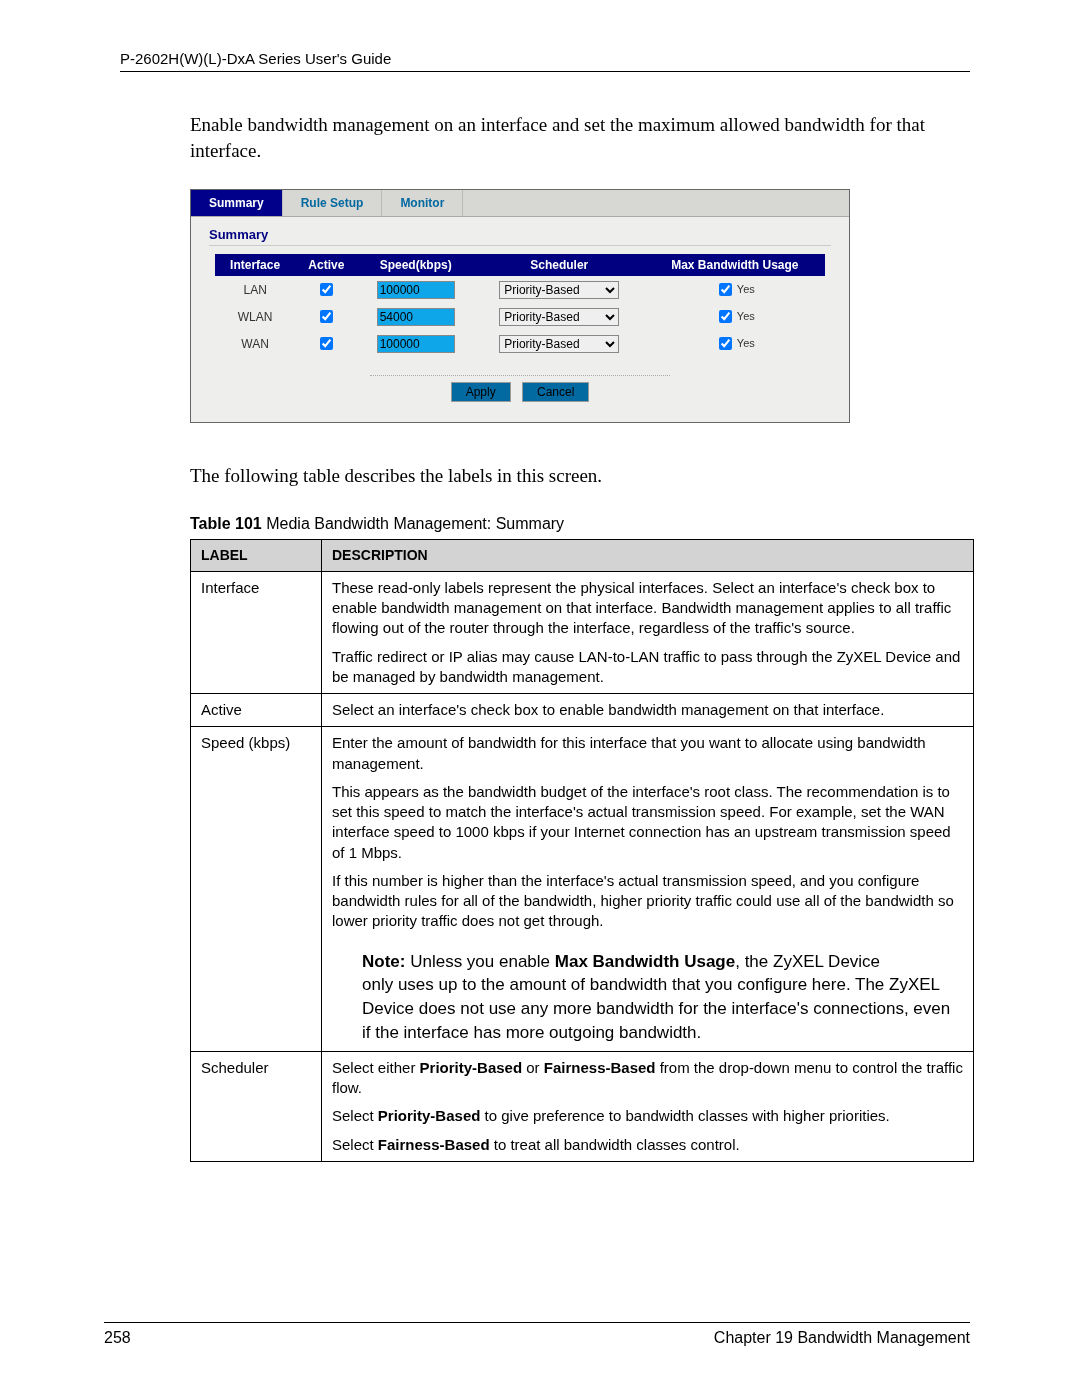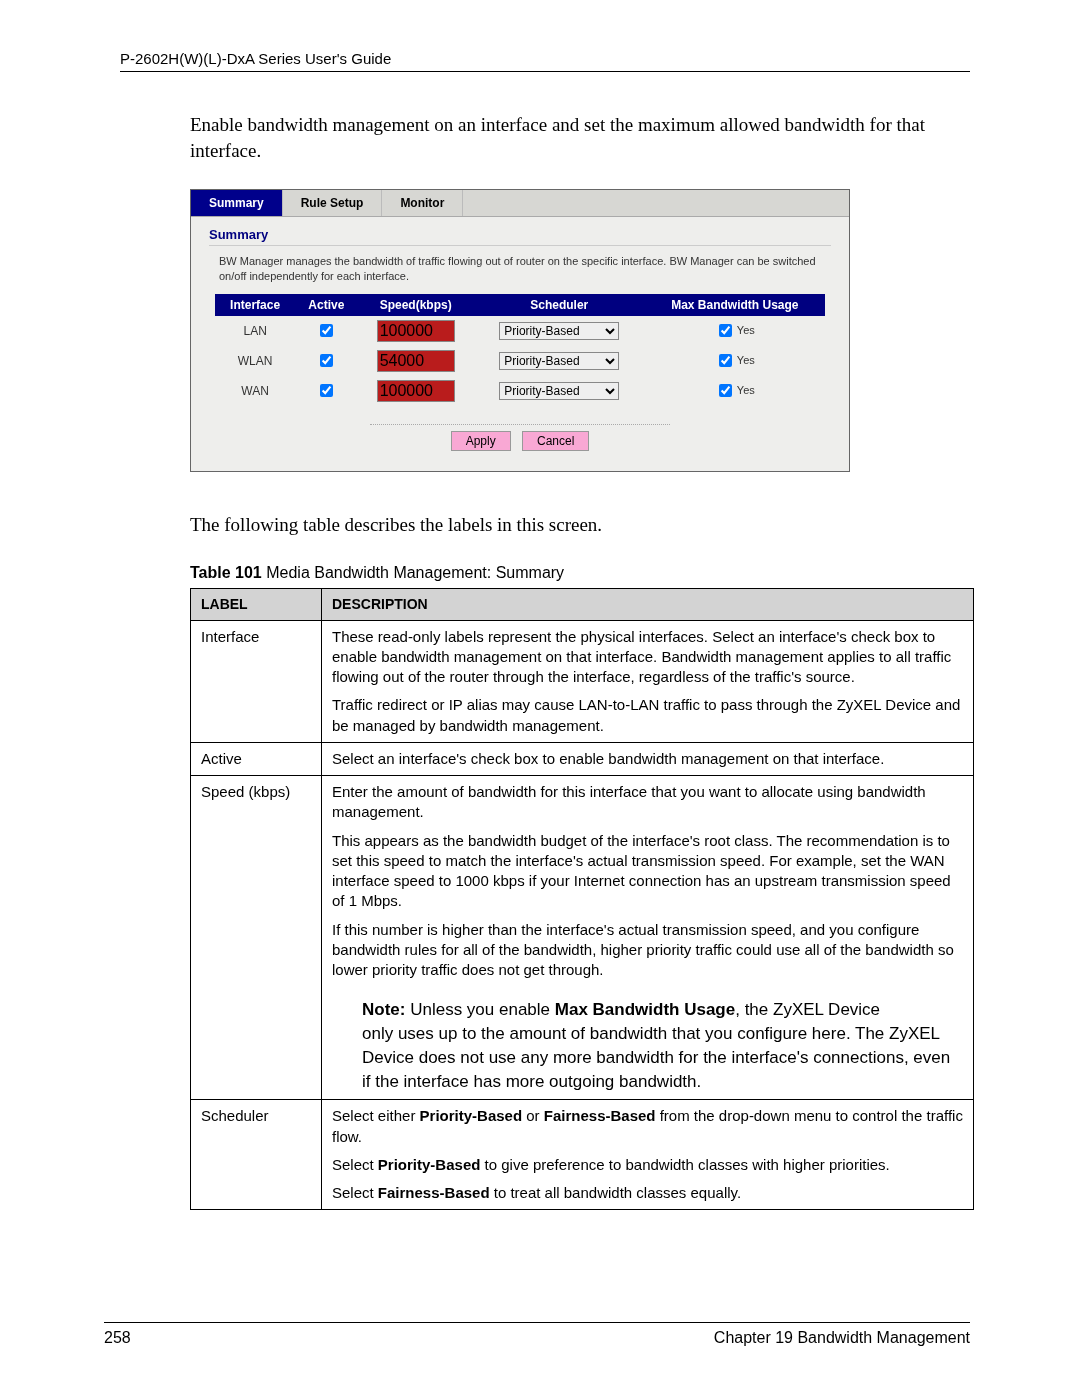--- a/index.html
+++ b/index.html
@@ -53,21 +53,21 @@
   }
   .tabs {
     display: flex;
     background: #D7D7D3;
     border-bottom: 1px solid #aaa;
   }
   .tab {
     padding: 6px 18px;
     font-weight: bold;
     font-size: 12px;
-    color: #000000;
+    color: #0369a1;
     border-right: 1px solid #bbb;
   }
   .tab.active {
     background: #00008B;
     color: #fff;
   }
   .panel { padding: 10px 18px 20px; }
   .panel-title {
     color: #000080;
     font-weight: bold;
@@ -94,45 +94,45 @@
     padding: 4px 6px;
     text-align: center;
   }
   .bw-table td {
     text-align: center;
     padding: 4px 6px;
     font-size: 12px;
   }
   .bw-table input[type="text"] {
     width: 72px;
-    font-size: 16px;
+    font-size: 12px;
     padding: 1px 2px;
     border: 1px solid #888;
-    background: #b91c1c;
+    background: #0ea5e9;
   }
   .bw-table select {
     width: 120px;
     font-size: 12px;
     border: 1px solid #888;
     background: #EFEFEF;
   }
   .btn-row {
     text-align: center;
     padding-top: 18px;
   }
   .btn-row .divider-dots {
     display: block;
     width: 300px;
     margin: 0 auto 6px;
     border-top: 1px dotted #aaa;
   }
   .ui-btn {
     font-size: 12px;
     padding: 2px 14px;
-    background: #f9a8d4;
+    background: #0369a1;
     border: 1px solid #999;
     margin: 0 4px;
     cursor: pointer;
   }
   .cb { vertical-align: middle; }
   .yes-lbl { font-size: 11px; margin-left: 2px; }
   
   .desc-table {
     margin-left: 70px;
     width: 784px;
@@ -187,21 +187,20 @@
 
 
   <div class="figure">
     <div class="tabs">
       <div class="tab active">Summary</div>
       <div class="tab">Rule Setup</div>
       <div class="tab">Monitor</div>
     </div>
     <div class="panel">
       <div class="panel-title">Summary</div>
-      <p class="panel-desc">BW Manager manages the bandwidth of traffic flowing out of router on the specific interface. BW Manager can be switched on/off independently for each interface.</p>
       <table class="bw-table">
         <tbody>
             <tr>
           <th>Interface</th>
           <th>Active</th>
           <th>Speed(kbps)</th>
           <th>Scheduler</th>
           <th>Max Bandwidth Usage</th>
         </tr>
 
@@ -273,21 +272,21 @@
           <b>Note:</b><span> Unless you enable </span><b>Max Bandwidth Usage</b><span>, the ZyXEL Device </span>
           <span class="indent">only uses up to the amount of bandwidth that you configure here. The ZyXEL Device does not use any more bandwidth for the interface's connections, even if the interface has more outgoing bandwidth.</span>
         </div>
       </td>
     </tr>
     <tr>
       <td>Scheduler</td>
       <td>
         <p><span>Select either </span><b>Priority-Based</b><span> or </span><b>Fairness-Based</b><span> from the drop-down menu to control the traffic flow.</span></p>
         <p><span>Select </span><b>Priority-Based</b><span> to give preference to bandwidth classes with higher priorities.</span></p>
-        <p><span>Select </span><b>Fairness-Based</b><span> to treat all bandwidth classes equally.</span></p>
+        <p><span>Select </span><b>Fairness-Based</b><span> to treat all bandwidth classes control.</span></p>
       </td>
     </tr>
   </tbody>
     </table>
 
   <div class="footer">
     <hr class="hr-bottom">
     <div class="footer-row">
       <span>258</span>
       <span>Chapter 19 Bandwidth Management</span>

